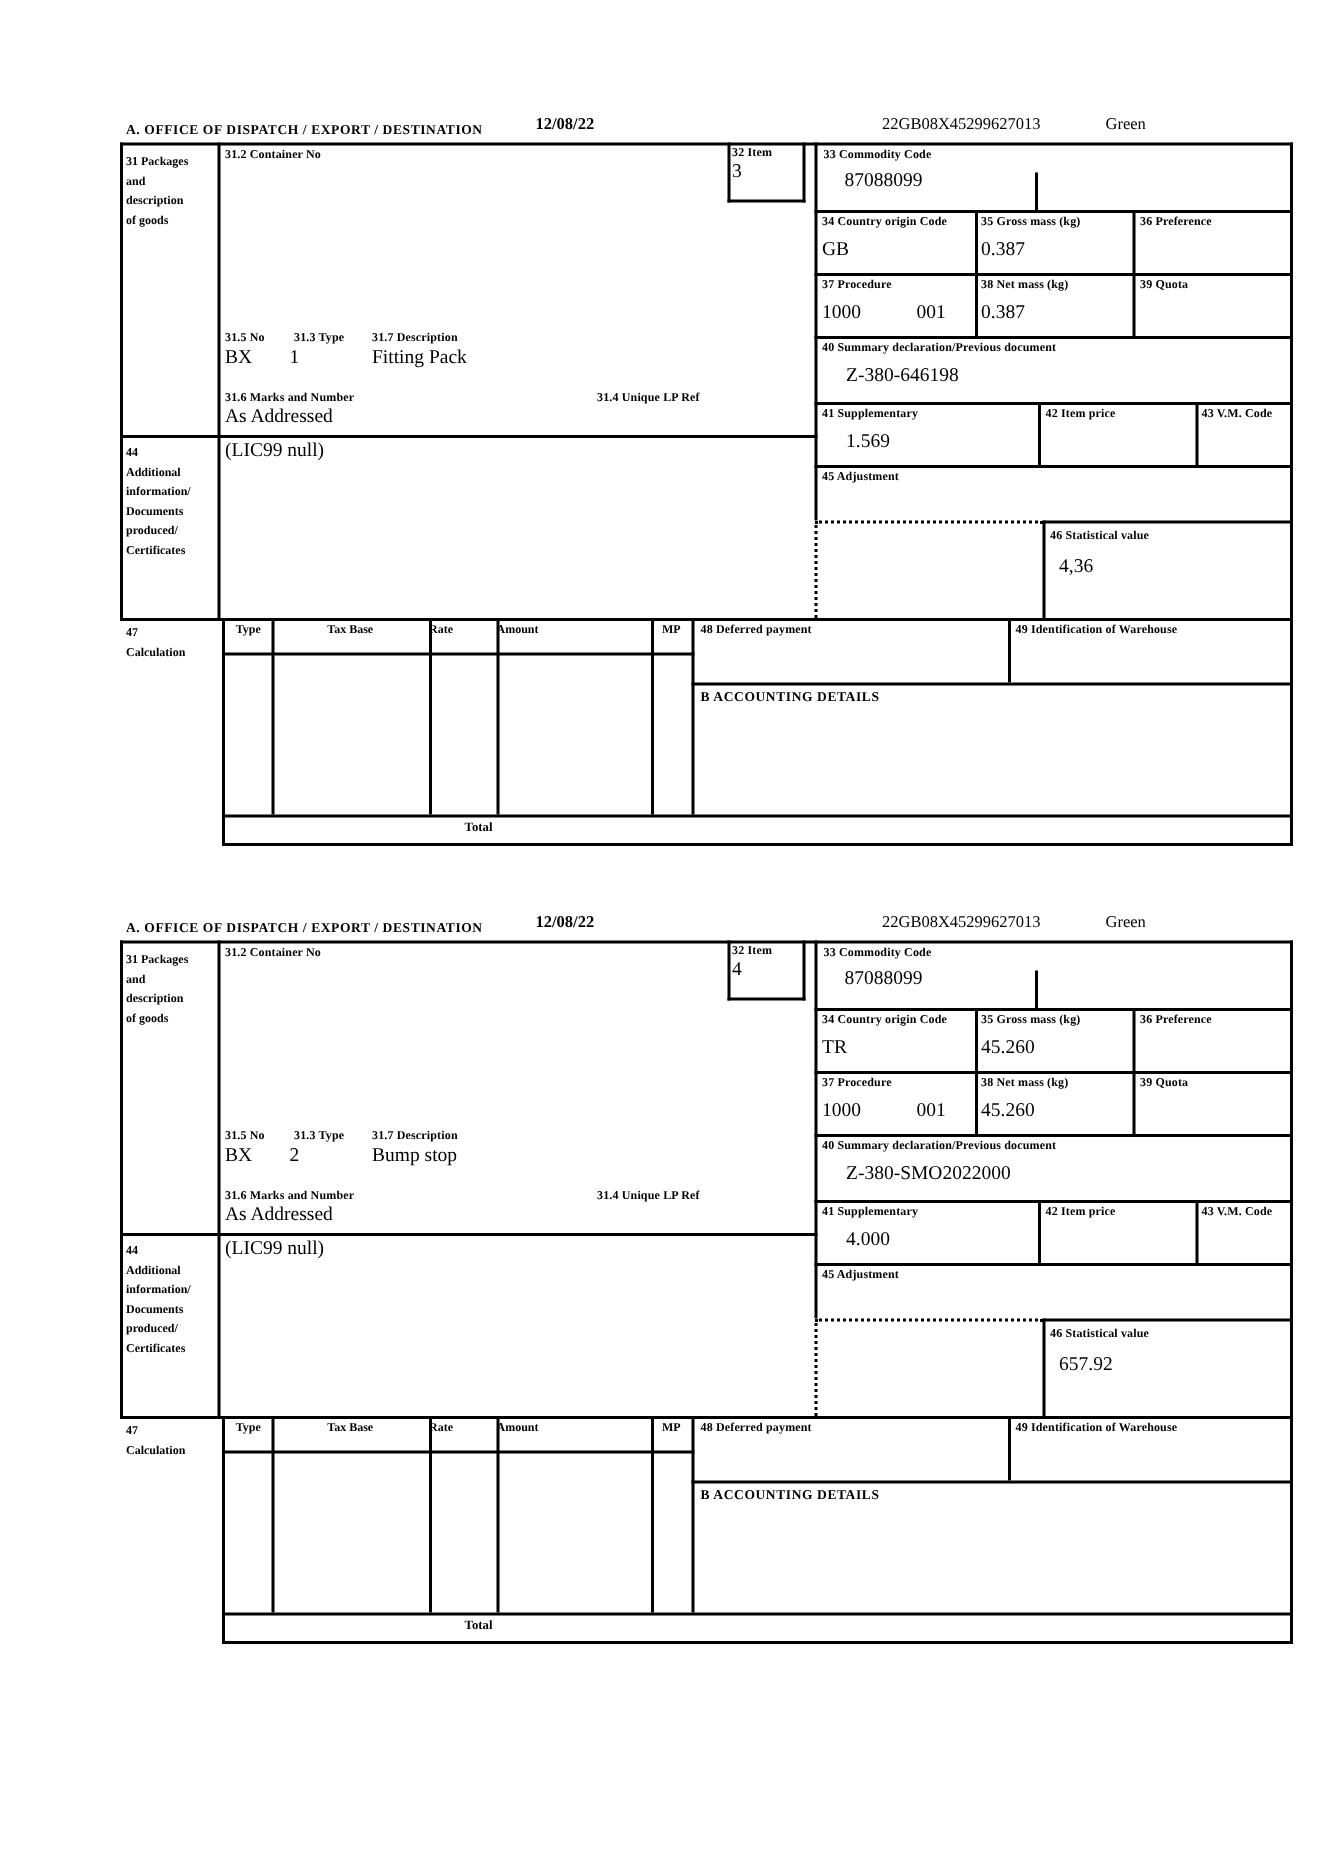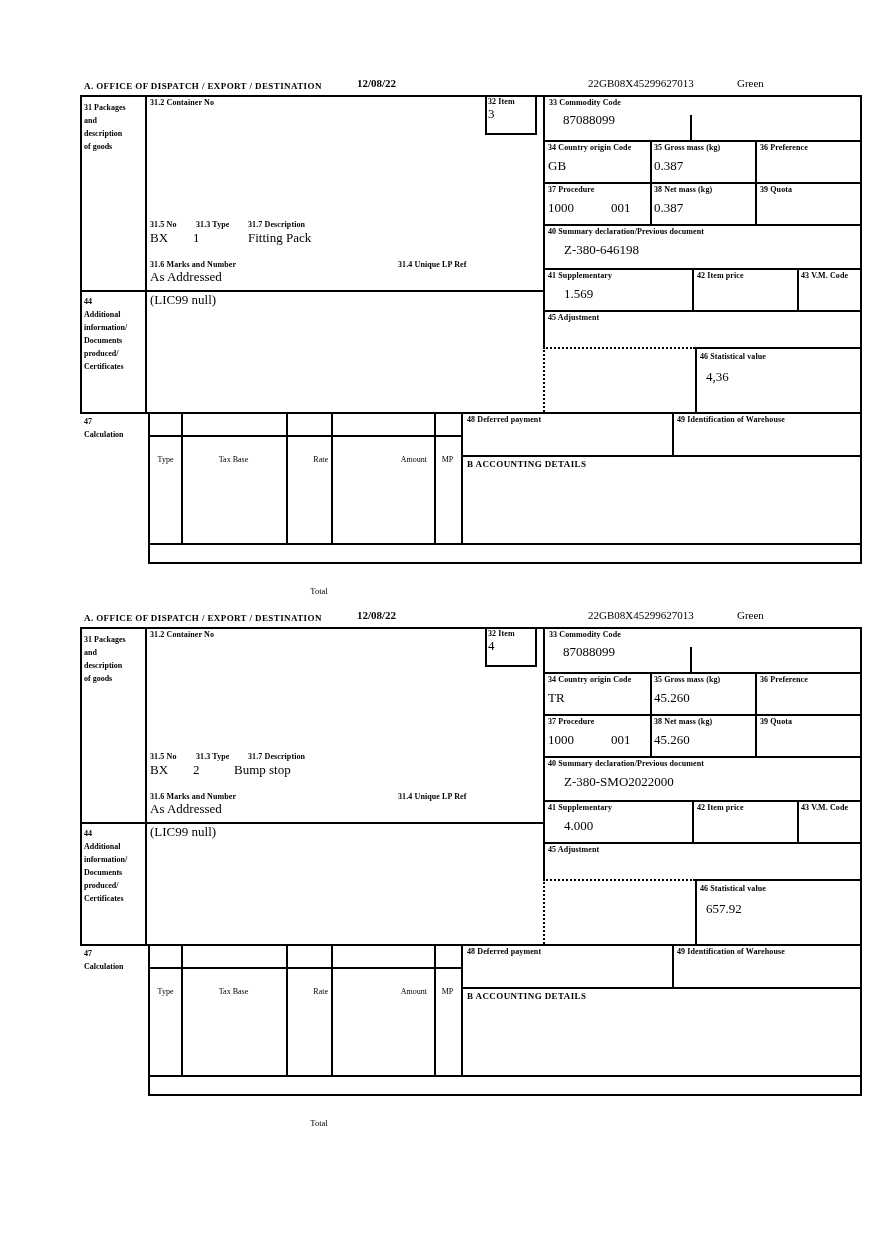--- a/index.html
+++ b/index.html
@@ -13,23 +13,23 @@
   }
   .section{position:absolute;left:0;width:882px;height:500px;}
   .ln{position:absolute;background:#000;}
   .dot-h{position:absolute;border-top:2px dotted #000;height:0;background:none;}
   .dot-v{position:absolute;border-left:2px dotted #000;width:0;background:none;}
   .lbl{position:absolute;font-size:8px;font-weight:bold;white-space:nowrap;letter-spacing:0.1px;}
   .lbl-col{position:absolute;font-size:8px;font-weight:bold;line-height:13px;width:60px;}
   .val{position:absolute;font-size:13px;font-weight:normal;white-space:nowrap;}
   .hdr-lbl{position:absolute;font-size:9px;font-weight:bold;letter-spacing:0.4px;white-space:nowrap;}
   .hdr-val{position:absolute;font-size:11px;font-weight:600;white-space:nowrap;}
-  .th{position:absolute;font-size:8px;font-weight:normal;top:340px;margin-top:40px;}
+  .th{position:absolute;font-size:8px;font-weight:bold;top:340px;}
   .center{text-align:center;}
-  .right{text-align:right;}
+  .right{text-align:left;}
   .box32{position:absolute;left:485px;top:20px;width:48px;height:38px;
          border-left:2px solid #000;border-right:2px solid #000;border-bottom:2px solid #000;}
 </style>
 </head>
 <body>
 
 <div class="section" style="top:75px;">
 
   <div class="hdr-lbl" style="left:84px;top:6px;">A.  OFFICE OF DISPATCH / EXPORT / DESTINATION</div>
   <div class="hdr-val" style="left:357px;top:2px;">12/08/22</div>
@@ -172,21 +172,21 @@
     <div>47</div>
     <div>Calculation</div>
   </div>
 
   <div class="lbl" style="left:150px;top:23px;">31.2 Container No</div>
   <div class="lbl" style="left:150px;top:145px;">31.5 No</div>
   <div class="lbl" style="left:196px;top:145px;">31.3 Type</div>
   <div class="lbl" style="left:248px;top:145px;">31.7 Description</div>
   <div class="val" style="left:150px;top:155px;">BX</div>
   <div class="val" style="left:193px;top:155px;">2</div>
-  <div class="val" style="left:234px;top:155px;">Bump stop</div>
+  <div class="val" style="left:248px;top:155px;">Bump stop</div>
   <div class="lbl" style="left:150px;top:185px;">31.6 Marks and Number</div>
   <div class="lbl" style="left:398px;top:185px;">31.4 Unique LP Ref</div>
   <div class="val" style="left:150px;top:194px;">As Addressed</div>
   <div class="ln" style="left:80px;top:215px;width:465px;height:2px;"></div>
   <div class="val" style="left:150px;top:217px;">(LIC99 null)</div>
 
   <div class="box32"></div>
   <div class="lbl" style="left:488px;top:22px;">32 Item</div>
   <div class="val" style="left:488px;top:31px;">4</div>
 

